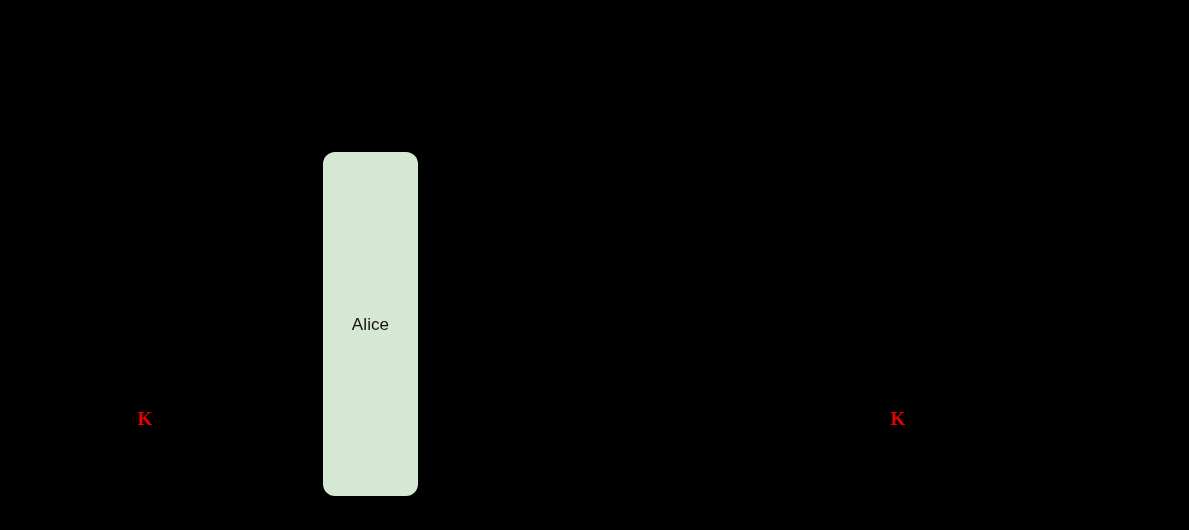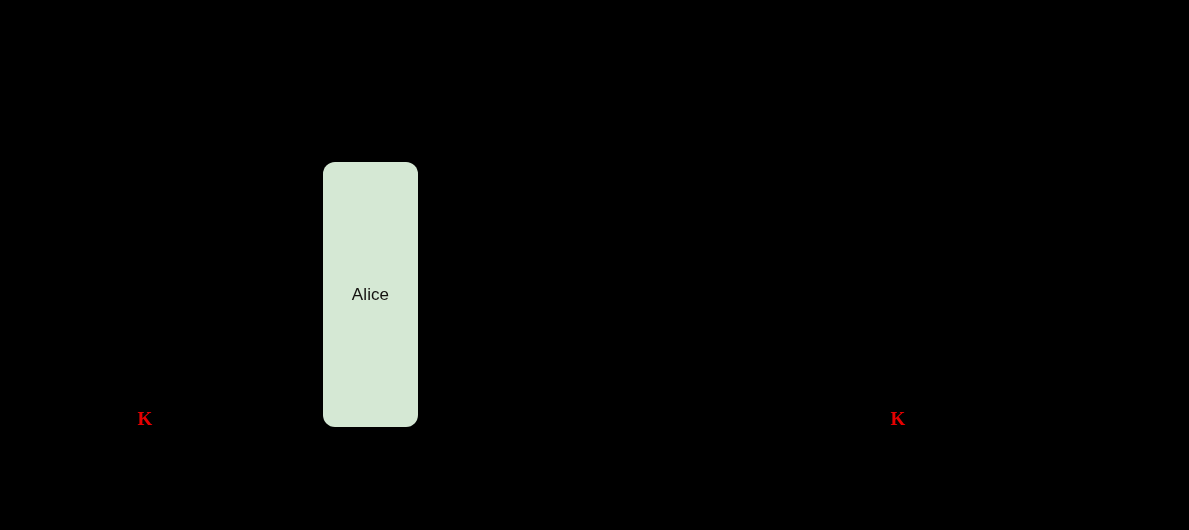--- a/index.html
+++ b/index.html
@@ -25,23 +25,23 @@
     position: absolute;
     box-sizing: border-box;
     border-radius: 12px;
     display: flex;
     align-items: center;
     justify-content: center;
   }
 
   #participant-alice {
     left: 323px;
-    top: 162px;
+    top: 152px;
     width: 95px;
-    height: 265px;
+    height: 344px;
     background: #d5e8d4;
   }
 
   #participant-bob {
     left: 767px;
     top: 169px;
     width: 96px;
     height: 333px;
     background: #dae8fc;
   }

